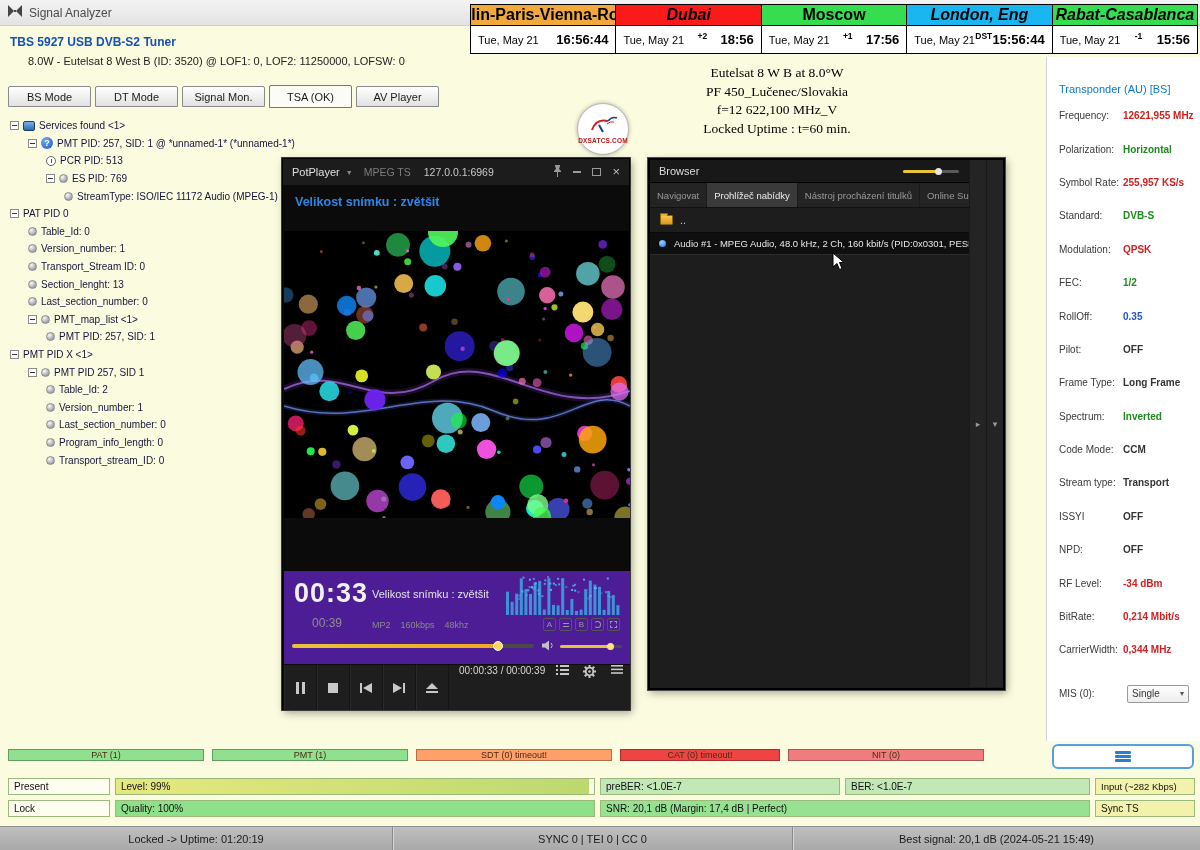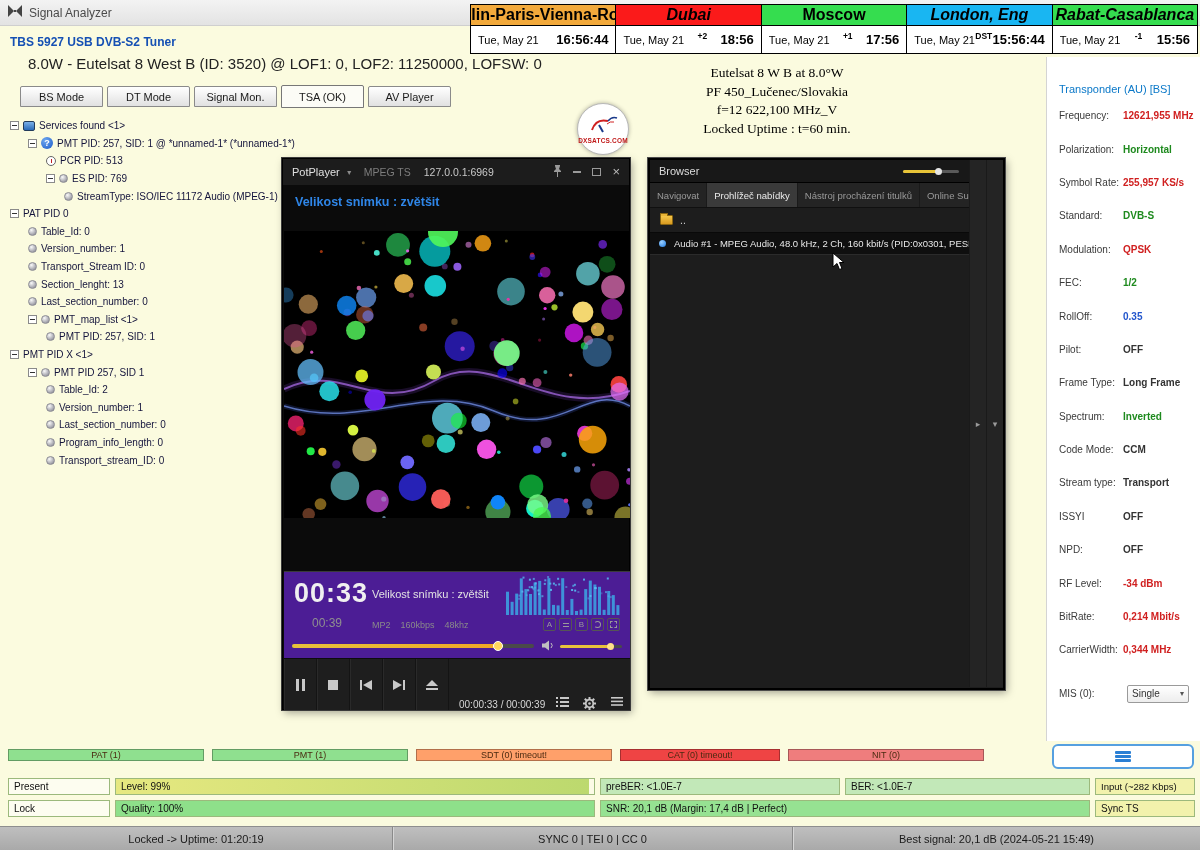--- a/index.html
+++ b/index.html
@@ -20,32 +20,32 @@
   .it-yes .clock-name { font-style:italic; }
   .clock-time-cell { height:27px; display:flex; align-items:center; justify-content:space-between; padding:0 7px; background:#fff; }
   .clock-date { font-size:11px; color:#000; white-space:nowrap; }
   .clock-off { font-size:8.5px; font-weight:700; position:relative; top:-4px; color:#000; }
   .clock-time { font-size:13px; font-weight:700; color:#000; white-space:nowrap; }
   .grip { position:absolute; left:1186px; top:57px; width:0; height:0;
     border-left:9px solid transparent; border-bottom:9px solid #8f8f8f; }
 
   
   .tuner-name { position:absolute; left:10px; top:35px; color:#1550b4; font-weight:700; font-size:12px; }
-  .tuner-details { position:absolute; left:28px; top:55px; color:#222; font-size:15px; }
+  .tuner-details { position:absolute; left:28px; top:55px; color:#222; font-size:11px; }
 
   .info-block { position:absolute; left:642px; top:64px; width:270px; text-align:center;
     font-family:"Liberation Serif",serif; font-size:13.5px; color:#000; line-height:18.5px; }
 
   .logo { position:absolute; left:577px; top:103px; width:52px; height:52px; border-radius:50%;
     background:#fff; border:1px solid #b8b8b8; box-shadow:0 0 4px rgba(0,0,0,.3);
     display:flex; flex-direction:column; align-items:center; justify-content:center; gap:1px; }
   .logo-caption { font-size:6.5px; font-weight:700; color:#c01818; letter-spacing:.2px; }
 
   
-  .tabs { position:absolute; left:20px; top:86px; display:flex; gap:4px; }
+  .tabs { position:absolute; left:8px; top:86px; display:flex; gap:4px; }
   .tab { width:83px; height:21px; display:flex; align-items:center; justify-content:center;
     font-size:11px; color:#1a1a1a; background:linear-gradient(#ffffff,#e1e1e1);
     border:1px solid #8a8a8a; border-radius:2px 2px 0 0; cursor:default; white-space:nowrap; }
   .tab.t-on { background:#fcfcf6; height:23px; margin-top:-1px; border-color:#777; }
 
   
   .tree { position:absolute; left:8px; top:117px; width:300px; font-size:10px; color:#14143c; }
   .trow { height:17.6px; display:flex; align-items:center; gap:4px; white-space:nowrap; }
   .d-0 { padding-left:2px; } .d-1 { padding-left:20px; } .d-2 { padding-left:38px; } .d-3 { padding-left:56px; }
   .exp { width:9px; height:9px; border:1px solid #8a8a8a; background:#fff; position:relative; flex:none; display:none; }
@@ -90,22 +90,22 @@
   .pp-spectrum { position:absolute; right:8px; top:4px; }
   .pp-seek { position:absolute; left:8px; top:68px; width:242px; height:12px; }
   .pp-seek-track { position:absolute; left:0; right:0; top:4px; height:4px; background:#4a4a4a; border-radius:2px; }
   .pp-seek-fill { position:relative; height:4px; background:linear-gradient(90deg,#e8c23c,#f0a824); border-radius:2px; }
   .pp-knob { position:absolute; right:-5px; top:-3px; width:10px; height:10px; border-radius:50%;
     background:#ffd75e; border:1px solid #fff; }
   .pp-vol-track { position:absolute; left:276px; top:73px; width:62px; height:3px; background:#4a4a4a; border-radius:2px; }
   .pp-vol-fill { position:relative; height:3px; background:#e8c23c; border-radius:2px; }
   .vol-knob { position:absolute; right:-4px; top:-2px; width:7px; height:7px; border-radius:50%; background:#ffe08a; }
   .pp-speaker { position:absolute; left:258px; top:65px; }
-  .pp-buttons { position:absolute; left:0; bottom:0; width:346px; height:52px; background:#1e1e1e;
-    border-top:1px solid #0d0d0d; display:flex; align-items:flex-end; }
+  .pp-buttons { position:absolute; left:0; bottom:0; width:346px; height:46px; background:#1e1e1e;
+    border-top:1px solid #0d0d0d; display:flex; align-items:flex-start; }
   .pbtn { width:33px; height:100%; display:flex; align-items:center; justify-content:center;
     border-right:1px solid #141414; box-shadow:inset 1px 0 0 #2a2a2a; }
   .pbtn.sm { width:27px; border-right:none; box-shadow:none; }
   .ic-pause { width:9px; height:12px; border-left:3px solid #c8c8c8; border-right:3px solid #c8c8c8; }
   .ic-stop { width:10px; height:10px; background:#c8c8c8; }
   .pp-readout { color:#d8d8d8; font-size:10px; margin-left:10px; white-space:nowrap; }
   .pp-right-icons { margin-left:auto; display:flex; }
 
   
   .browser { position:absolute; left:648px; top:158px; width:357px; height:532px;

